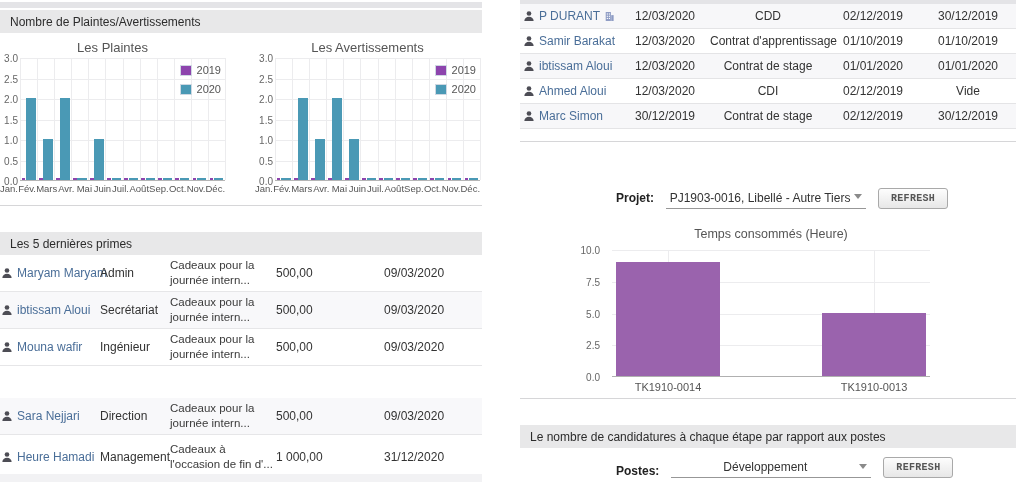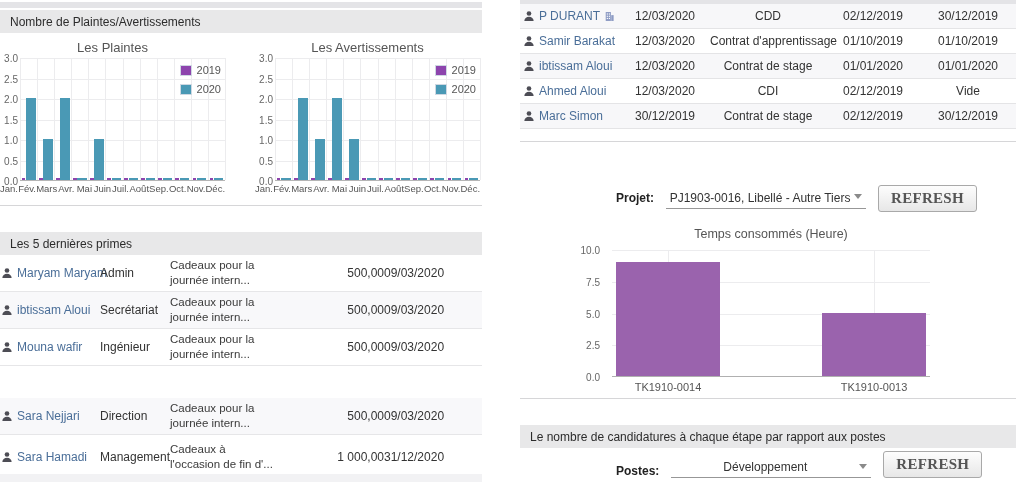--- a/index.html
+++ b/index.html
@@ -30,21 +30,21 @@
   .m-xlabels { display:flex; height:15px; margin-top:2px; }
   .m-xlabels span { flex:1; text-align:center; font-size:9.5px; color:#555; white-space:nowrap; }
 
   
   #primes-table { position:absolute; top:255px; left:0; right:0; }
   .prow { display:flex; align-items:center; border-bottom:1px solid #e6e6e8; font-size:12px; }
   .prow:nth-child(even) { background:#f8f8fa; }
   .pc-name { width:100px; display:flex; align-items:center; padding-left:1px; }
   .pc-role { width:70px; }
   .pc-desc { width:106px; font-size:11.5px; color:#3a3a3a; line-height:1.3; }
-  .pc-amt { width:108px; text-align:right; }
+  .pc-amt { width:108px; text-align:left; }
   .pc-date { width:98px; text-align:left; }
   .link { color:#4a6e98; text-decoration:none; cursor:pointer; white-space:nowrap; }
   .icon-person { width:12px; height:12px; margin-right:4px; flex:none; }
   .icon-building { width:11px; height:11px; margin-left:4px; flex:none; }
   .total-row { display:flex; align-items:center; height:22px; border-bottom:1px solid #cfcfcf;gap:9px; }
   .total-label { width:276px; font-weight:bold; font-size:12px; padding-left:2px; }
   .total-value { width:108px; text-align:center; font-size:12px; }
 
   
   #contracts { position:absolute; top:4px; left:0; right:0; }
@@ -58,23 +58,23 @@
 
   
   .controls { position:absolute; left:0; right:0; height:26px; padding-left:96px;
     display:flex; align-items:center; }
   .ctl-label { font-size:12px; font-weight:bold; color:#222; margin-right:12px; }
   .select-box { width:200px; height:21px; border-bottom:1px solid #979797;
     display:flex; align-items:center; cursor:pointer; }
   .select-box .val { flex:1; text-align:center; font-size:12px; color:#333; white-space:nowrap; }
   .select-box .arrow { width:0; height:0; border-left:4px solid transparent;
     border-right:4px solid transparent; border-top:5px solid #8a8a8a; margin:0 4px 2px 0; }
-  .btn-refresh { margin-left:12px; font-size:15px; font-weight:bold; letter-spacing:.3px;
+  .btn-refresh { margin-left:12px; font-size:10px; font-weight:bold; letter-spacing:.3px;
     color:#555; background:linear-gradient(#fdfdfd,#e7e7e7); border:1px solid #a9a9a9;
-    border-radius:3px; padding:4px 12px; cursor:pointer; font-family:Liberation Serif, serif; }
+    border-radius:3px; padding:4px 12px; cursor:pointer; font-family:Liberation Mono, monospace; }
 
   
   #temps-title { position:absolute; left:92px; width:318px; top:227px; text-align:center;
     font-size:12.5px; color:#555; }
   #temps-plot { position:absolute; left:92px; top:250px; width:318px; height:127px;
     border-bottom:1px solid #b0b0b0; }
   #temps-yaxis { position:absolute; left:40px; top:250px; width:44px; height:127px; }
   #temps-yaxis div { position:absolute; right:4px; font-size:10px; color:#666; }
   #temps-xlabels { position:absolute; left:92px; top:381px; width:318px; height:14px; }
   #temps-xlabels div { position:absolute; width:104px; text-align:center; font-size:11px; color:#555; }
@@ -323,21 +323,21 @@
           <div class="pc-date">09/03/2020</div>
         </div>
         <div class="prow" style="min-height: 44px;">
           <div class="pc-name">
             <svg class="icon-person" viewBox="0 0 16 16">
               <g fill="#4d4d55">
                 <circle cx="8" cy="4.6" r="3.1"></circle>
                 <path d="M1.8 14.5c0-3.4 2.8-5.6 6.2-5.6s6.2 2.2 6.2 5.6z"></path>
               </g>
             </svg>
-            <span class="link">Sara Hamadi</span>
+            <span class="link">Heure Hamadi</span>
           </div>
           <div class="pc-role">Management</div>
           <div class="pc-desc">Cadeaux à l'occasion de fin d'...</div>
           <div class="pc-amt">1 000,00</div>
           <div class="pc-date">31/12/2020</div>
         </div>
       </div>
     <div class="total-row">
       <div class="total-label" style="color:#6f3a93;">Total:</div>
       <div class="total-value" style="color:#6f3a93;">3 000,00 MAD</div>

